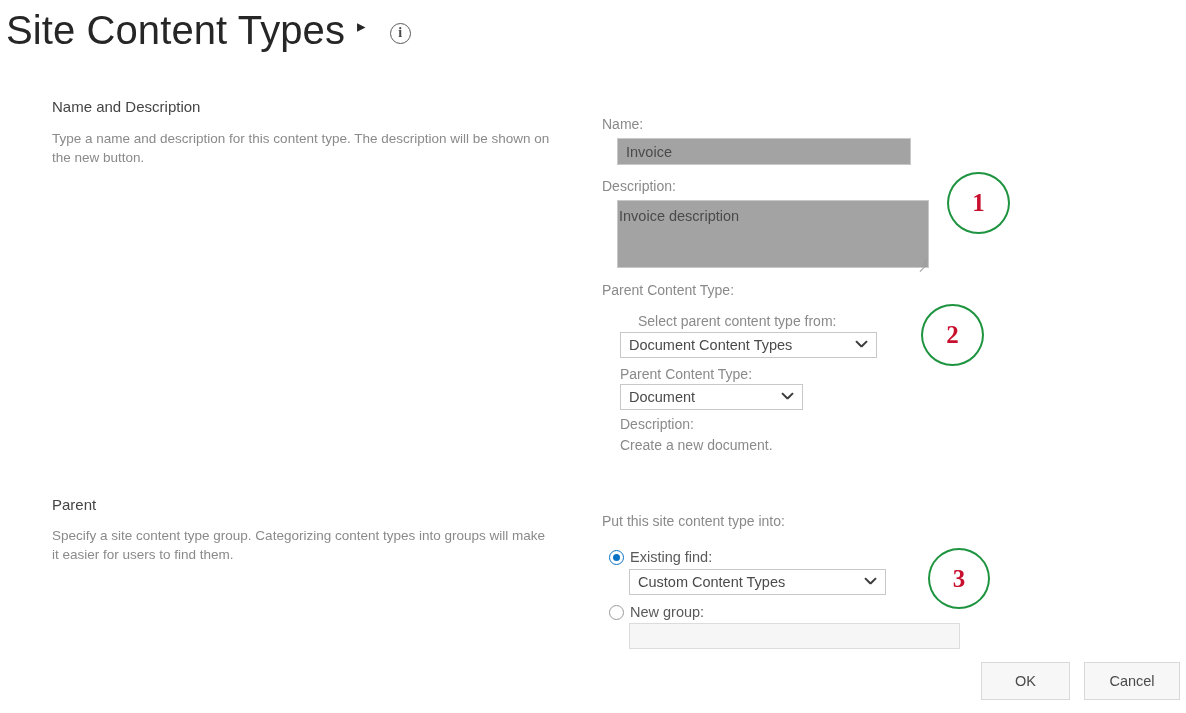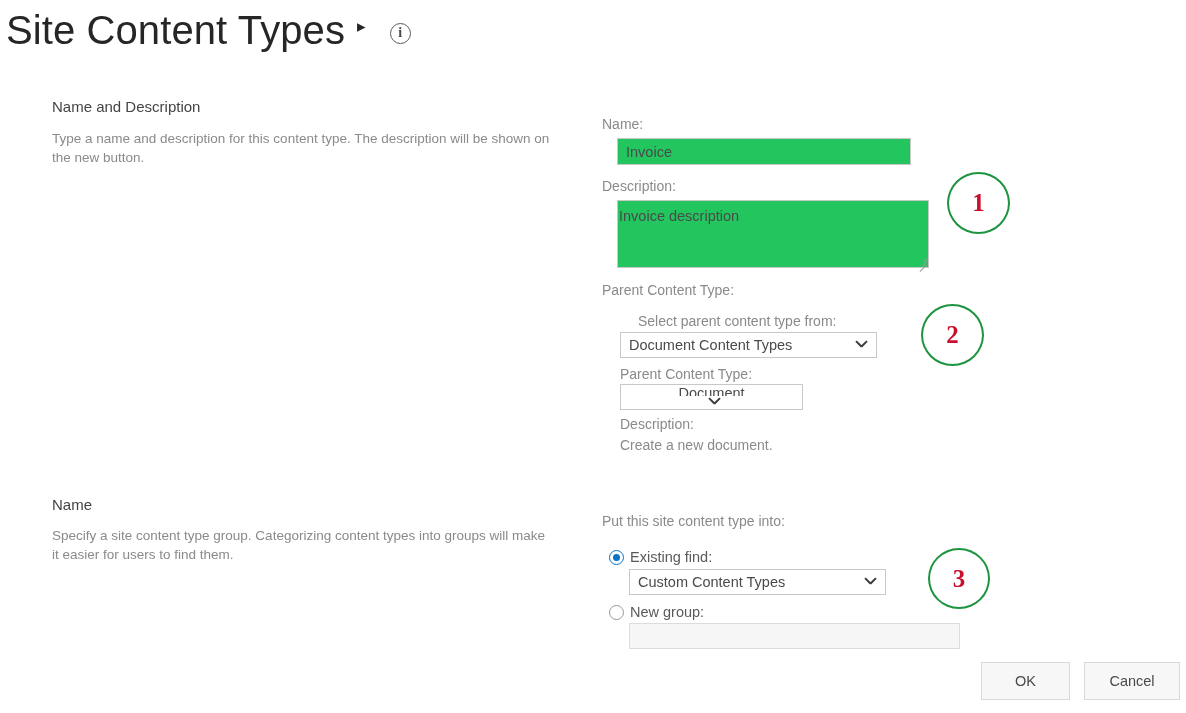--- a/index.html
+++ b/index.html
@@ -78,21 +78,21 @@
     position: absolute;
     font-size: 14px;
     color: #8a8a8a;
     font-weight: 400;
     white-space: nowrap;
   }
   .text-input {
     position: absolute;
     box-sizing: border-box;
     border: 1px solid #c8c8c8;
-    background: #22c55e;
+    background: #a3a3a3;
     font-family: "Liberation Sans", sans-serif;
     font-size: 14.5px;
     color: #4a4a4a;
     padding: 2px 8px;
     outline: none;
   }
   .text-input[disabled] {
     background: #f6f6f6;
     border-color: #dcdcdc;
   }
@@ -258,29 +258,29 @@
 
 <div class="field-label" style="left:602px; top:282px;">Parent Content Type:</div>
 
 <div class="field-label" style="left:638px; top:313px;text-align:center;">Select parent content type from:</div>
 <div class="select-box" style="left:620px; top:332px; width:257px; height:26px;">
   <span class="sel-text">Document Content Types</span>
   <span class="chev"></span>
 </div>
 
 <div class="field-label" style="left:620px; top:366px;">Parent Content Type:</div>
-<div class="select-box" style="left:620px; top:384px; width:183px; height:26px;flex-direction:column;">
+<div class="select-box" style="left:620px; top:384px; width:183px; height:26px;">
   <span class="sel-text">Document</span>
   <span class="chev"></span>
 </div>
 
 <div class="static-text" style="left:620px; top:416px;">Description:</div>
 <div class="static-text" style="left:620px; top:437px;">Create a new document.</div>
 
-<div class="section-title" style="left:52px; top:496px;">Name</div>
+<div class="section-title" style="left:52px; top:496px;">Parent</div>
 <div class="section-desc" style="left:52px; top:526px; width:500px;">Specify a site content type group. Categorizing content types into groups will make it easier for users to find them.</div>
 
 <div class="field-label" style="left:602px; top:513px;">Put this site content type into:</div>
 
 <div class="radio-row" style="left:609px; top:549px;">
   <span class="radio checked"></span>
   <span class="radio-label">Existing find:</span>
 </div>
 <div class="select-box" style="left:629px; top:569px; width:257px; height:26px;">
   <span class="sel-text">Custom Content Types</span>

